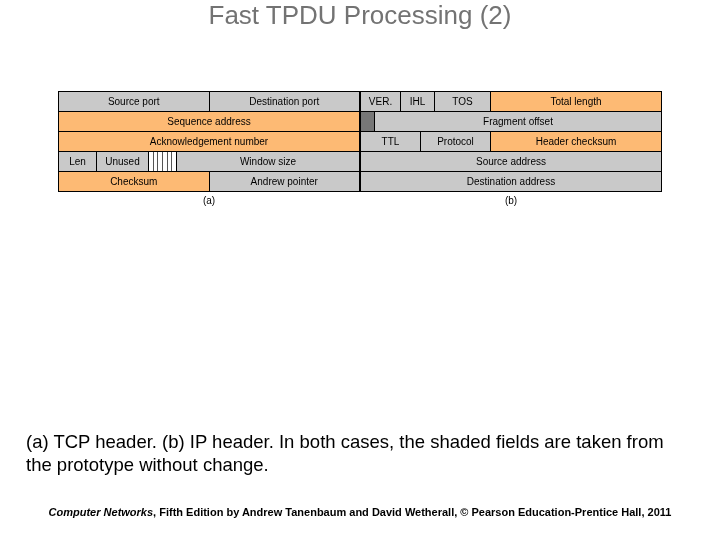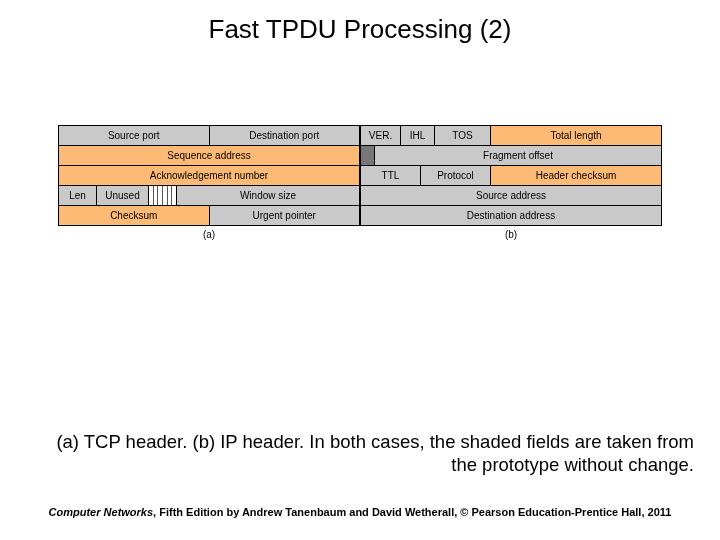--- a/index.html
+++ b/index.html
@@ -6,27 +6,26 @@
   body {
     width: 720px;
     height: 540px;
     background: #fff;
     font-family: Arial, Helvetica, sans-serif;
     position: relative;
   }
   .title {
     text-align: center;
     font-size: 26px;
-    color: #000000;
-    padding-top: 14px;
+    color: #737373;
   }
   .diagrams {
     display: flex;
     justify-content: center;
-    margin-top: 80px;
+    margin-top: 60px;
     padding: 0 48px;
   }
   .hdr {
     width: 302px;
     border: 1px solid #000;
     border-bottom: none;
     background: #fff;
   }
   .row {
     display: flex;
@@ -47,21 +46,21 @@
     text-align: center;
     font-size: 10px;
     margin-top: 3px;
   }
   .desc {
     position: absolute;
     bottom: 64px;
     left: 0; right: 0;
     padding: 0 26px;
     font-size: 18.5px;
-    text-align: right;
+    text-align: left;
     line-height: 1.25;
   }
   .credit {
     position: absolute;
     bottom: 22px;
     left: 0; right: 0;
     padding: 0 14px;
     font-size: 11px;
     text-align: center;
     font-weight: bold;
@@ -114,21 +113,21 @@
             <div></div>
             <div></div>
             <div></div>
             <div></div>
             <div></div>
         </div>
         <div class="cell shaded" style="flex:1">Window size</div>
       </div>
       <div class="row">
         <div class="cell" style="flex:1">Checksum</div>
-        <div class="cell shaded" style="flex:1">Urgent pointer</div>
+        <div class="cell shaded" style="flex:1">Andrew pointer</div>
       </div>
     </div>
     <div class="caption-ab">(a)</div>
   </div>
 
   <div>
     <div class="hdr">
       <div class="row">
         <div class="cell shaded" style="flex:0 0 40px">VER.</div>
         <div class="cell shaded" style="flex:0 0 34px">IHL</div>

